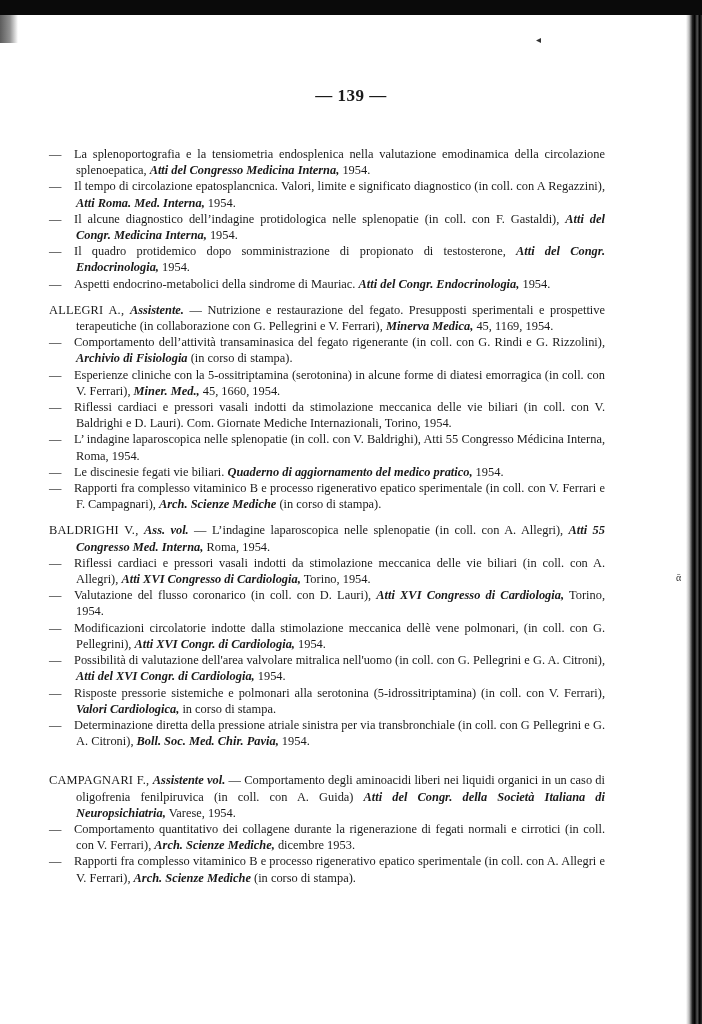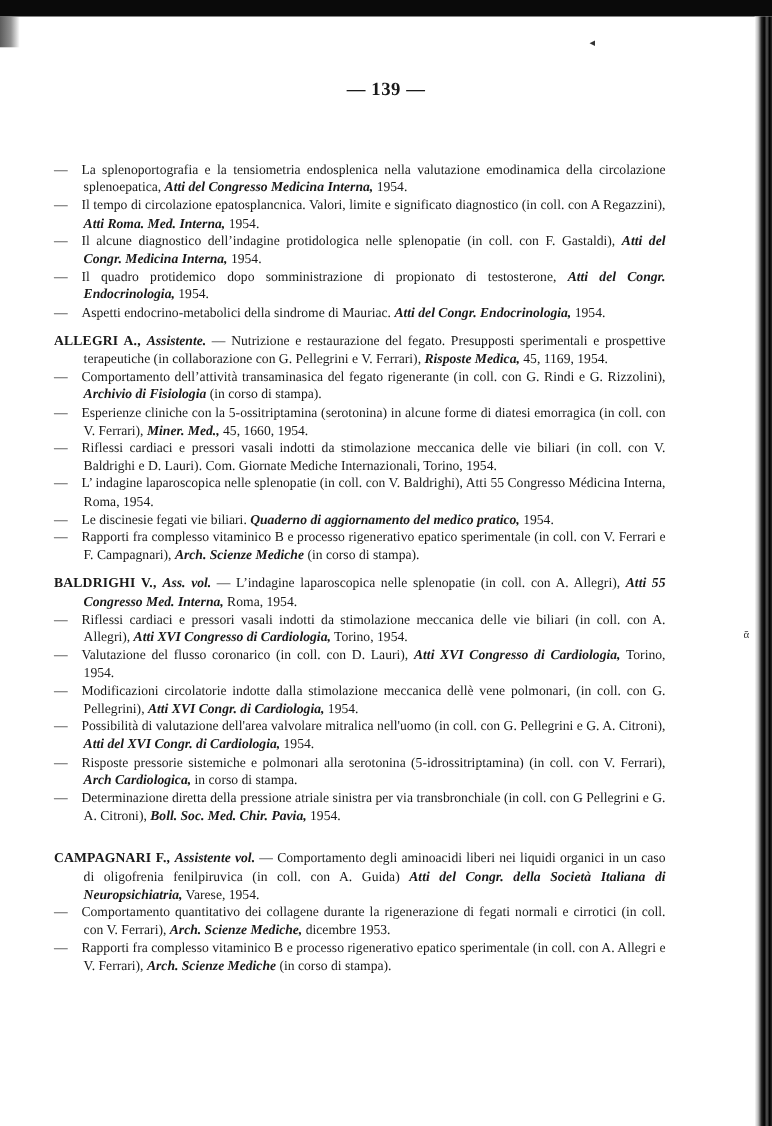--- a/index.html
+++ b/index.html
@@ -7,29 +7,29 @@
     width: 702px; height: 1024px; overflow: hidden;
     background: #ffffff; position: relative;
     font-family: "Liberation Serif", "DejaVu Serif", serif;
     color: #1a1a1a;
   }
   .top-band { position: absolute; left: 0; top: 0; width: 702px; height: 15px; background: #0a0a0a; }
   .corner-smudge { position: absolute; left: 0; top: 15px; width: 18px; height: 28px;
     background: linear-gradient(90deg, #333 0%, #777 55%, rgba(255,255,255,0) 100%); opacity: .8; }
   .right-edge { position: absolute; right: 0; top: 15px; width: 16px; height: 1009px;
     background: linear-gradient(90deg, #fff 0%, #bbb 20%, #222 40%, #000 55%, #555 70%, #000 85%, #333 100%); }
-  .page-number { position: absolute; top: 71px; left: 0; width: 702px; text-align: center;
+  .page-number { position: absolute; top: 86px; left: 0; width: 702px; text-align: center;
     font-size: 17px; font-weight: bold; letter-spacing: .5px; }
   .content { position: absolute; left: 49px; top: 146px; width: 556px; font-size: 12.4px; line-height: 16.2px; }
   .entry { padding-left: 27px; text-indent: -27px; text-align: justify; }
   .dash { display: inline-block; width: 19px; text-indent: 0; margin-right: 6px; }
   .section { margin-top: 8px; }
   .section.first { margin-top: 0; }
   .head { display: block; padding-left: 27px; text-indent: -27px; text-align: justify; }
-  .author { font-weight: bold; letter-spacing: .2px; }
+  .author { font-weight: normal; letter-spacing: .2px; }
   i { font-style: italic; font-weight: bold; }
   .mark { position: absolute; font-size: 10px; color: #333; }
 </style>
 </head>
 <body>
 
 <div class="top-band"></div>
 <div class="corner-smudge"></div>
 <div class="right-edge"></div>
 
@@ -37,35 +37,35 @@
 
 <div class="content">
     <div class="section first">
       <div class="entry"><span class="dash">—</span><span>La splenoportografia e la tensiometria endosplenica nella valutazione emodinamica della circolazione splenoepatica, </span><i>Atti del Congresso Medicina Interna,</i><span> 1954.</span></div>
       <div class="entry"><span class="dash">—</span><span>Il tempo di circolazione epatosplancnica. Valori, limite e significato diagnostico (in coll. con A Regazzini), </span><i>Atti Roma. Med. Interna,</i><span> 1954.</span></div>
       <div class="entry"><span class="dash">—</span><span>Il alcune diagnostico dell’indagine protidologica nelle splenopatie (in coll. con F. Gastaldi), </span><i>Atti del Congr. Medicina Interna,</i><span> 1954.</span></div>
       <div class="entry"><span class="dash">—</span><span>Il quadro protidemico dopo somministrazione di propionato di testosterone, </span><i>Atti del Congr. Endocrinologia,</i><span> 1954.</span></div>
       <div class="entry"><span class="dash">—</span><span>Aspetti endocrino-metabolici della sindrome di Mauriac. </span><i>Atti del Congr. Endocrinologia,</i><span> 1954.</span></div>
     </div>
     <div class="section" style="margin-top: 10px;">
-      <div class="head"><span class="author">ALLEGRI A., </span><i>Assistente.</i><span> — </span><span>Nutrizione e restaurazione del fegato. Presupposti sperimentali e prospettive terapeutiche (in collaborazione con G. Pellegrini e V. Ferrari), </span><i>Risposte Medica,</i><span> 45, 1169, 1954.</span></div>
+      <div class="head"><span class="author">ALLEGRI A., </span><i>Assistente.</i><span> — </span><span>Nutrizione e restaurazione del fegato. Presupposti sperimentali e prospettive terapeutiche (in collaborazione con G. Pellegrini e V. Ferrari), </span><i>Minerva Medica,</i><span> 45, 1169, 1954.</span></div>
       <div class="entry"><span class="dash">—</span><span>Comportamento dell’attività transaminasica del fegato rigenerante (in coll. con G. Rindi e G. Rizzolini), </span><i>Archivio di Fisiologia</i><span> (in corso di stampa).</span></div>
       <div class="entry"><span class="dash">—</span><span>Esperienze cliniche con la 5-ossitriptamina (serotonina) in alcune forme di diatesi emorragica (in coll. con V. Ferrari), </span><i>Miner. Med.,</i><span> 45, 1660, 1954.</span></div>
       <div class="entry"><span class="dash">—</span><span>Riflessi cardiaci e pressori vasali indotti da stimolazione meccanica delle vie biliari (in coll. con V. Baldrighi e D. Lauri). Com. Giornate Mediche Internazionali, Torino, 1954.</span></div>
       <div class="entry"><span class="dash">—</span><span>L’ indagine laparoscopica nelle splenopatie (in coll. con V. Baldrighi), Atti 55 Congresso Médicina Interna, Roma, 1954.</span></div>
       <div class="entry"><span class="dash">—</span><span>Le discinesie fegati vie biliari. </span><i>Quaderno di aggiornamento del medico pratico,</i><span> 1954.</span></div>
       <div class="entry"><span class="dash">—</span><span>Rapporti fra complesso vitaminico B e processo rigenerativo epatico sperimentale (in coll. con V. Ferrari e F. Campagnari), </span><i>Arch. Scienze Mediche</i><span> (in corso di stampa).</span></div>
     </div>
     <div class="section" style="margin-top: 10px;">
       <div class="head"><span class="author">BALDRIGHI V., </span><i>Ass. vol.</i><span> — </span><span>L’indagine laparoscopica nelle splenopatie (in coll. con A. Allegri), </span><i>Atti 55 Congresso Med. Interna,</i><span> Roma, 1954.</span></div>
       <div class="entry"><span class="dash">—</span><span>Riflessi cardiaci e pressori vasali indotti da stimolazione meccanica delle vie biliari (in coll. con A. Allegri), </span><i>Atti XVI Congresso di Cardiologia,</i><span> Torino, 1954.</span></div>
       <div class="entry"><span class="dash">—</span><span>Valutazione del flusso coronarico (in coll. con D. Lauri), </span><i>Atti XVI Congresso di Cardiologia,</i><span> Torino, 1954.</span></div>
       <div class="entry"><span class="dash">—</span><span>Modificazioni circolatorie indotte dalla stimolazione meccanica dellè vene polmonari, (in coll. con G. Pellegrini), </span><i>Atti XVI Congr. di Cardiologia,</i><span> 1954.</span></div>
       <div class="entry"><span class="dash">—</span><span>Possibilità di valutazione dell'area valvolare mitralica nell'uomo (in coll. con G. Pellegrini e G. A. Citroni), </span><i>Atti del XVI Congr. di Cardiologia,</i><span> 1954.</span></div>
-      <div class="entry"><span class="dash">—</span><span>Risposte pressorie sistemiche e polmonari alla serotonina (5-idrossitriptamina) (in coll. con V. Ferrari), </span><i>Arch Cardiologica,</i><span> in corso di stampa.</span></div>
+      <div class="entry"><span class="dash">—</span><span>Risposte pressorie sistemiche e polmonari alla serotonina (5-idrossitriptamina) (in coll. con V. Ferrari), </span><i>Valori Cardiologica,</i><span> in corso di stampa.</span></div>
       <div class="entry"><span class="dash">—</span><span>Determinazione diretta della pressione atriale sinistra per via transbronchiale (in coll. con G Pellegrini e G. A. Citroni), </span><i>Boll. Soc. Med. Chir. Pavia,</i><span> 1954.</span></div>
     </div>
     <div class="section" style="margin-top: 23px;">
       <div class="head"><span class="author">CAMPAGNARI F., </span><i>Assistente vol.</i><span> — </span><span>Comportamento degli aminoacidi liberi nei liquidi organici in un caso di oligofrenia fenilpiruvica (in coll. con A. Guida) </span><i>Atti del Congr. della Società Italiana di Neuropsichiatria,</i><span> Varese, 1954.</span></div>
       <div class="entry"><span class="dash">—</span><span>Comportamento quantitativo dei collagene durante la rigenerazione di fegati normali e cirrotici (in coll. con V. Ferrari), </span><i>Arch. Scienze Mediche,</i><span> dicembre 1953.</span></div>
       <div class="entry"><span class="dash">—</span><span>Rapporti fra complesso vitaminico B e processo rigenerativo epatico sperimentale (in coll. con A. Allegri e V. Ferrari), </span><i>Arch. Scienze Mediche</i><span> (in corso di stampa).</span></div>
     </div>
   </div>
 
 <span class="mark" style="left:536px;top:34px;">◂</span>

